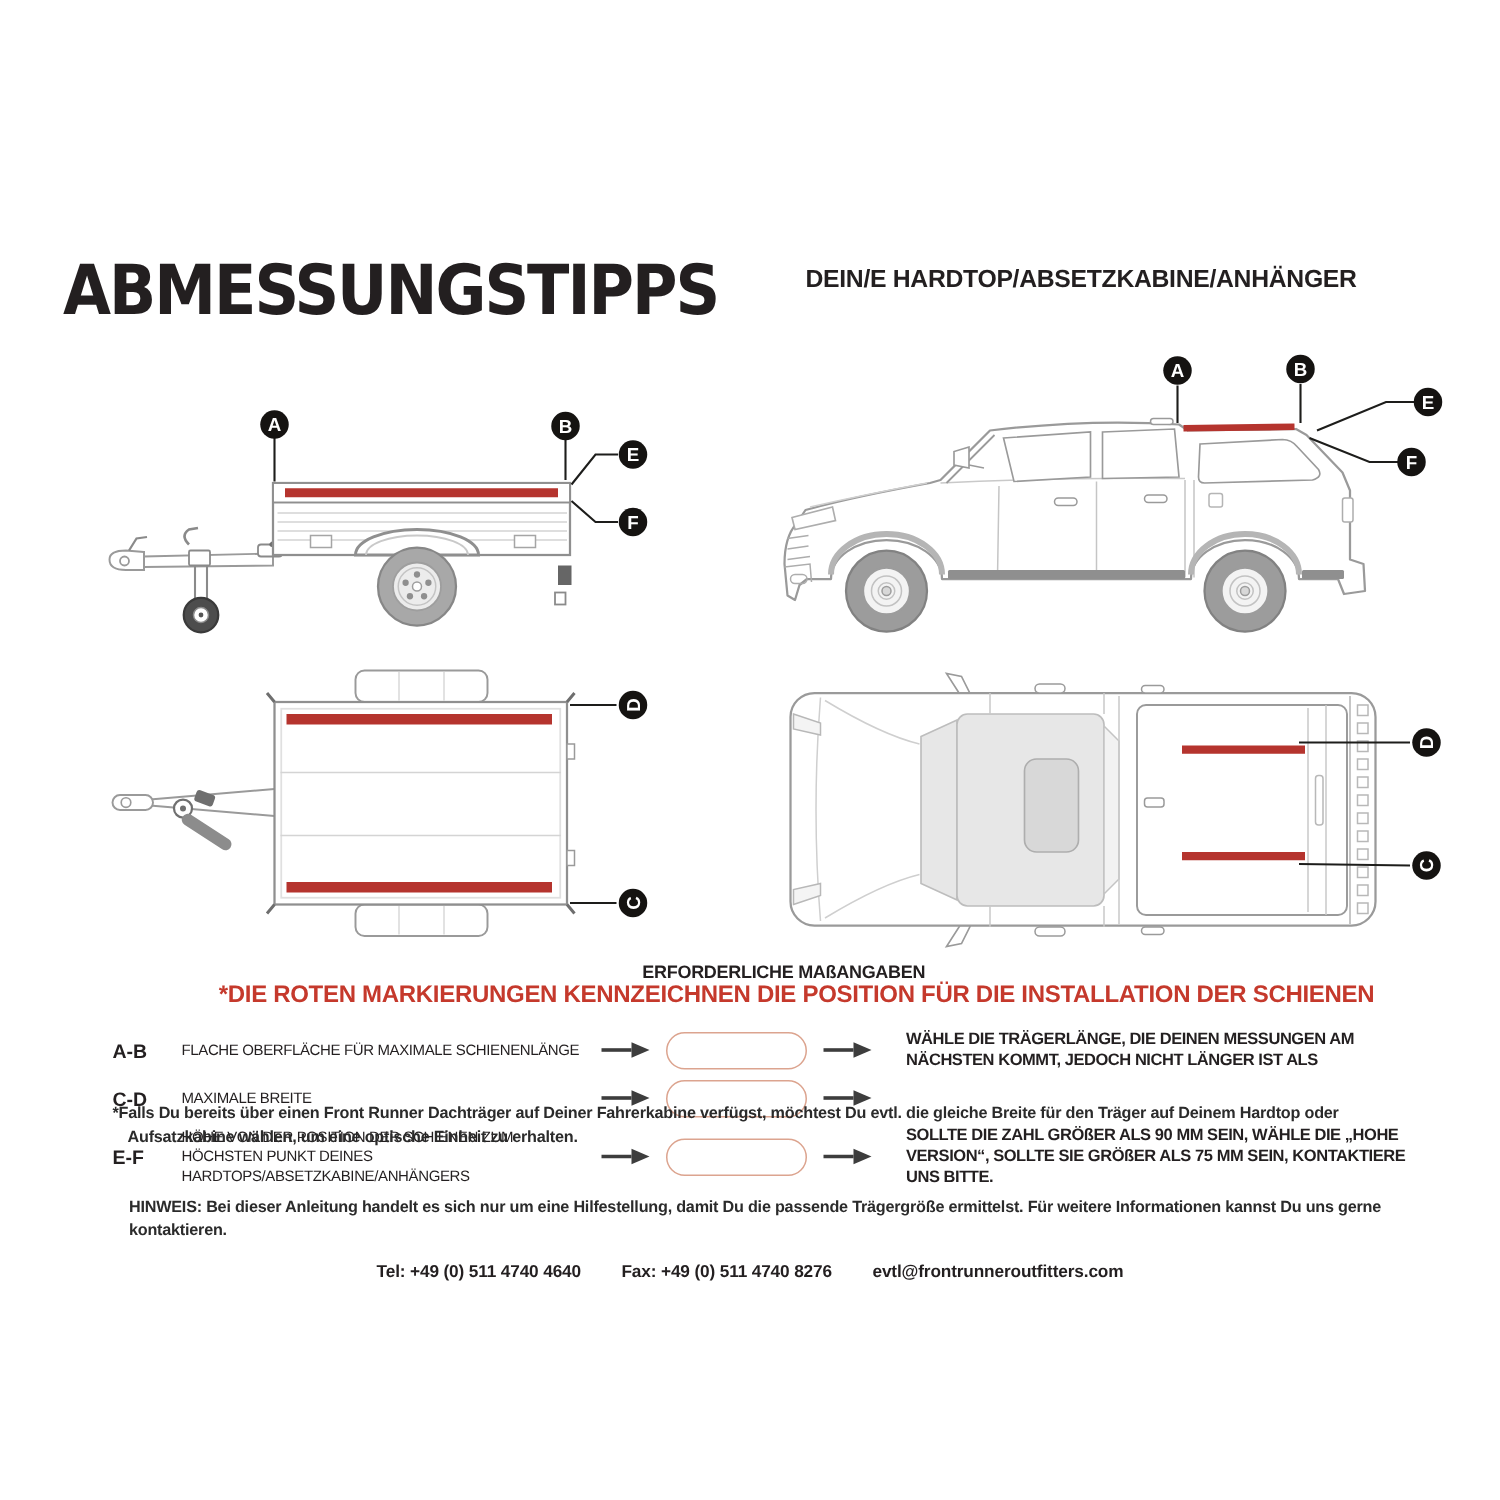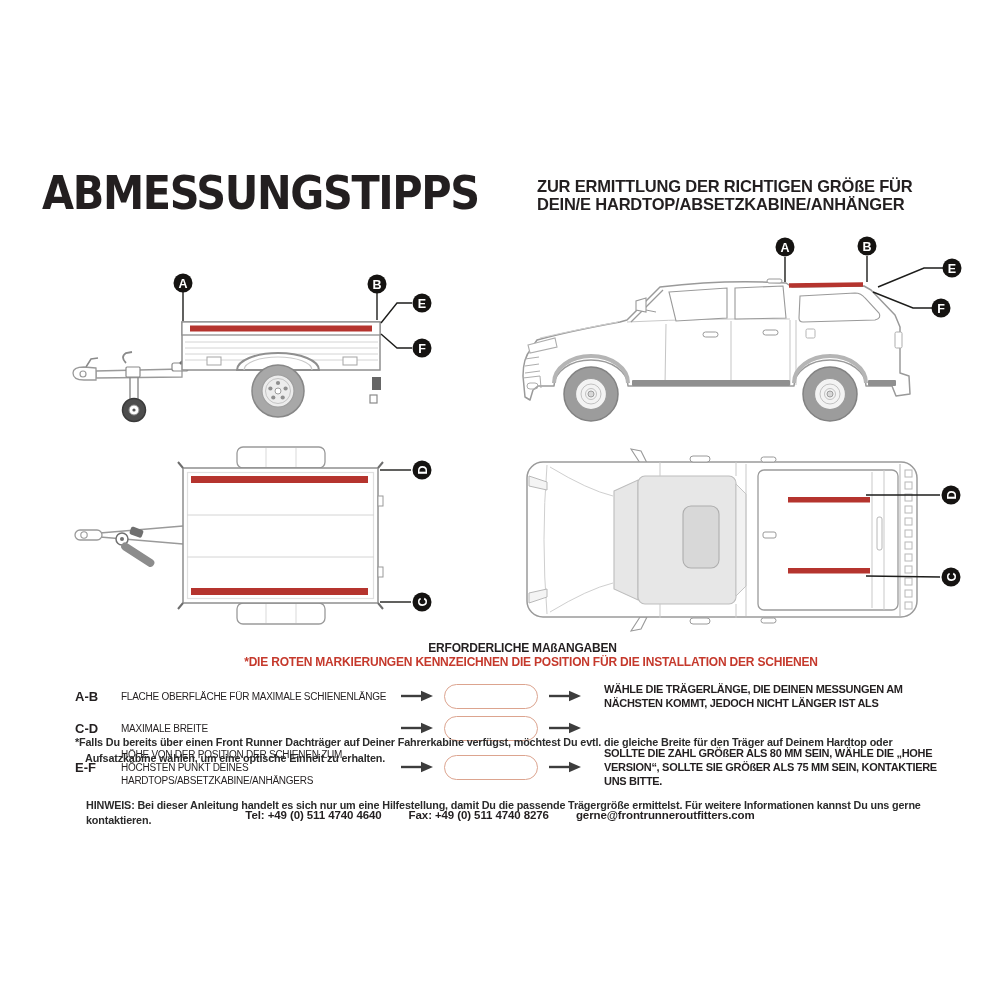--- a/index.html
+++ b/index.html
@@ -25,21 +25,21 @@
   .diag { position:absolute; }
   svg text.badge-letter {
     font-family:"Liberation Sans", sans-serif; font-weight:bold;
     font-size:12.5px; fill:#ffffff; text-anchor:middle;
   }
 
   
   .measure { left:75px; top:641px; width:895px; }
   .m-heading { display:flex; align-items:center;flex-direction:column; }
   .m-heading .hd { font-size:12px; font-weight:bold; letter-spacing:-0.2px; }
-  .m-heading .note { font-size:12px; font-weight:bold; color:#c5392c; margin-left:17px; letter-spacing:-0.2px; }
+  .m-heading .note { font-size:16px; font-weight:bold; color:#c5392c; margin-left:17px; letter-spacing:-0.2px; }
   .m-rows { margin-top:13px; display:flex; flex-direction:column; gap:4px; }
   .m-row { display:flex; align-items:center; min-height:27px; }
   .m-row.tall { min-height:33px; }
   .m-label { width:46px; font-size:13px; font-weight:bold; flex:none; }
   .m-desc { width:277px; font-size:10px; font-weight:normal; letter-spacing:-0.25px; line-height:1.3; flex:none; }
   .arrow { width:34px; height:12px; flex:none; margin:0 2px; }
   .pill {
     width:94px; height:25px; flex:none; margin:0 8px;
     border:1.5px solid #dca48f; border-radius:13px; background:#fff;
     outline:none; font-family:"Liberation Sans", sans-serif; font-size:12px;
@@ -51,30 +51,29 @@
   .footnote {
     left:75px; top:735px; width:878px; font-size:10.8px; font-weight:bold;
     color:#2b2b2b; line-height:1.45; letter-spacing:-0.15px;
     padding-left:10px; text-indent:-10px;
   }
   .hinweis {
     left:86px; top:798px; width:895px; font-size:10.8px; font-weight:bold;
     color:#2b2b2b; letter-spacing:-0.15px; line-height:1.4;
   }
   .contact {
-    left:0; top:809px; width:1000px; display:flex; justify-content:center;
+    left:0; top:842px; width:1000px; display:flex; justify-content:center;
     gap:27px; font-size:11.5px; font-weight:bold; letter-spacing:-0.1px;
   }
 </style>
 </head>
 <body>
 
 <div class="abs title">ABMESSUNGSTIPPS</div>
 <div class="abs subtitle">
-  <div>ZUR ERMITTLUNG DER RICHTIGEN GRÖßE FÜR</div>
   <div>DEIN/E HARDTOP/ABSETZKABINE/ANHÄNGER</div>
 </div>
 
 <div class="diag" style="left:60px;top:260px;width:400px;height:180px">
 <svg width="400" height="180" viewBox="0 0 400 180">
 
   <path d="M122 109 L36 111 L36 118 L122 117 Z" fill="#fff" stroke="#9a9a9a" stroke-width="1.3"></path>
   <path d="M36 108 L24 107 Q13 107 13 113 Q13 120 24 120 L36 120 Z" fill="#fff" stroke="#9a9a9a" stroke-width="1.3"></path>
   <circle cx="23" cy="114" r="3" fill="none" stroke="#9a9a9a" stroke-width="1.2"></circle>
   <path d="M26 107 L31 99 L38 98" fill="none" stroke="#8a8a8a" stroke-width="1.5"></path>
@@ -350,25 +349,25 @@
       <span class="m-desc">HÖHE VON DER POSITION DER SCHIENEN ZUM HÖCHSTEN PUNKT DEINES HARDTOPS/ABSETZKABINE/ANHÄNGERS</span>
       <svg class="arrow" viewBox="0 0 34 12">
           <line x1="1" y1="6" x2="21" y2="6" stroke="#3d3d3d" stroke-width="2.4"></line>
           <polygon points="21,0.8 33,6 21,11.2" fill="#3d3d3d"></polygon>
         </svg>
       <input class="pill" value="" style="">
       <svg class="arrow" viewBox="0 0 34 12">
           <line x1="1" y1="6" x2="21" y2="6" stroke="#3d3d3d" stroke-width="2.4"></line>
           <polygon points="21,0.8 33,6 21,11.2" fill="#3d3d3d"></polygon>
         </svg>
-      <span class="m-instr">SOLLTE DIE ZAHL GRÖßER ALS 80 MM SEIN, WÄHLE DIE „HOHE VERSION“, SOLLTE SIE GRÖßER ALS 75 MM SEIN, KONTAKTIERE UNS BITTE.</span>
+      <span class="m-instr">SOLLTE DIE ZAHL GRÖßER ALS 90 MM SEIN, WÄHLE DIE „HOHE VERSION“, SOLLTE SIE GRÖßER ALS 75 MM SEIN, KONTAKTIERE UNS BITTE.</span>
     </div>
   </div>
 </div>
 
 <div class="abs footnote">*Falls Du bereits über einen Front Runner Dachträger auf Deiner Fahrerkabine verfügst, möchtest Du evtl. die gleiche Breite für den Träger auf Deinem Hardtop oder Aufsatzkabine wählen, um eine optische Einheit zu erhalten.</div>
 <div class="abs hinweis">HINWEIS: Bei dieser Anleitung handelt es sich nur um eine Hilfestellung, damit Du die passende Trägergröße ermittelst. Für weitere Informationen kannst Du uns gerne kontaktieren.</div>
 
 <div class="abs contact">
   <span>Tel: +49 (0) 511 4740 4640</span>
   <span>Fax: +49 (0) 511 4740 8276</span>
-  <span>gerne@frontrunneroutfitters.com</span>
+  <span>evtl@frontrunneroutfitters.com</span>
 </div>
 
 </body></html>

